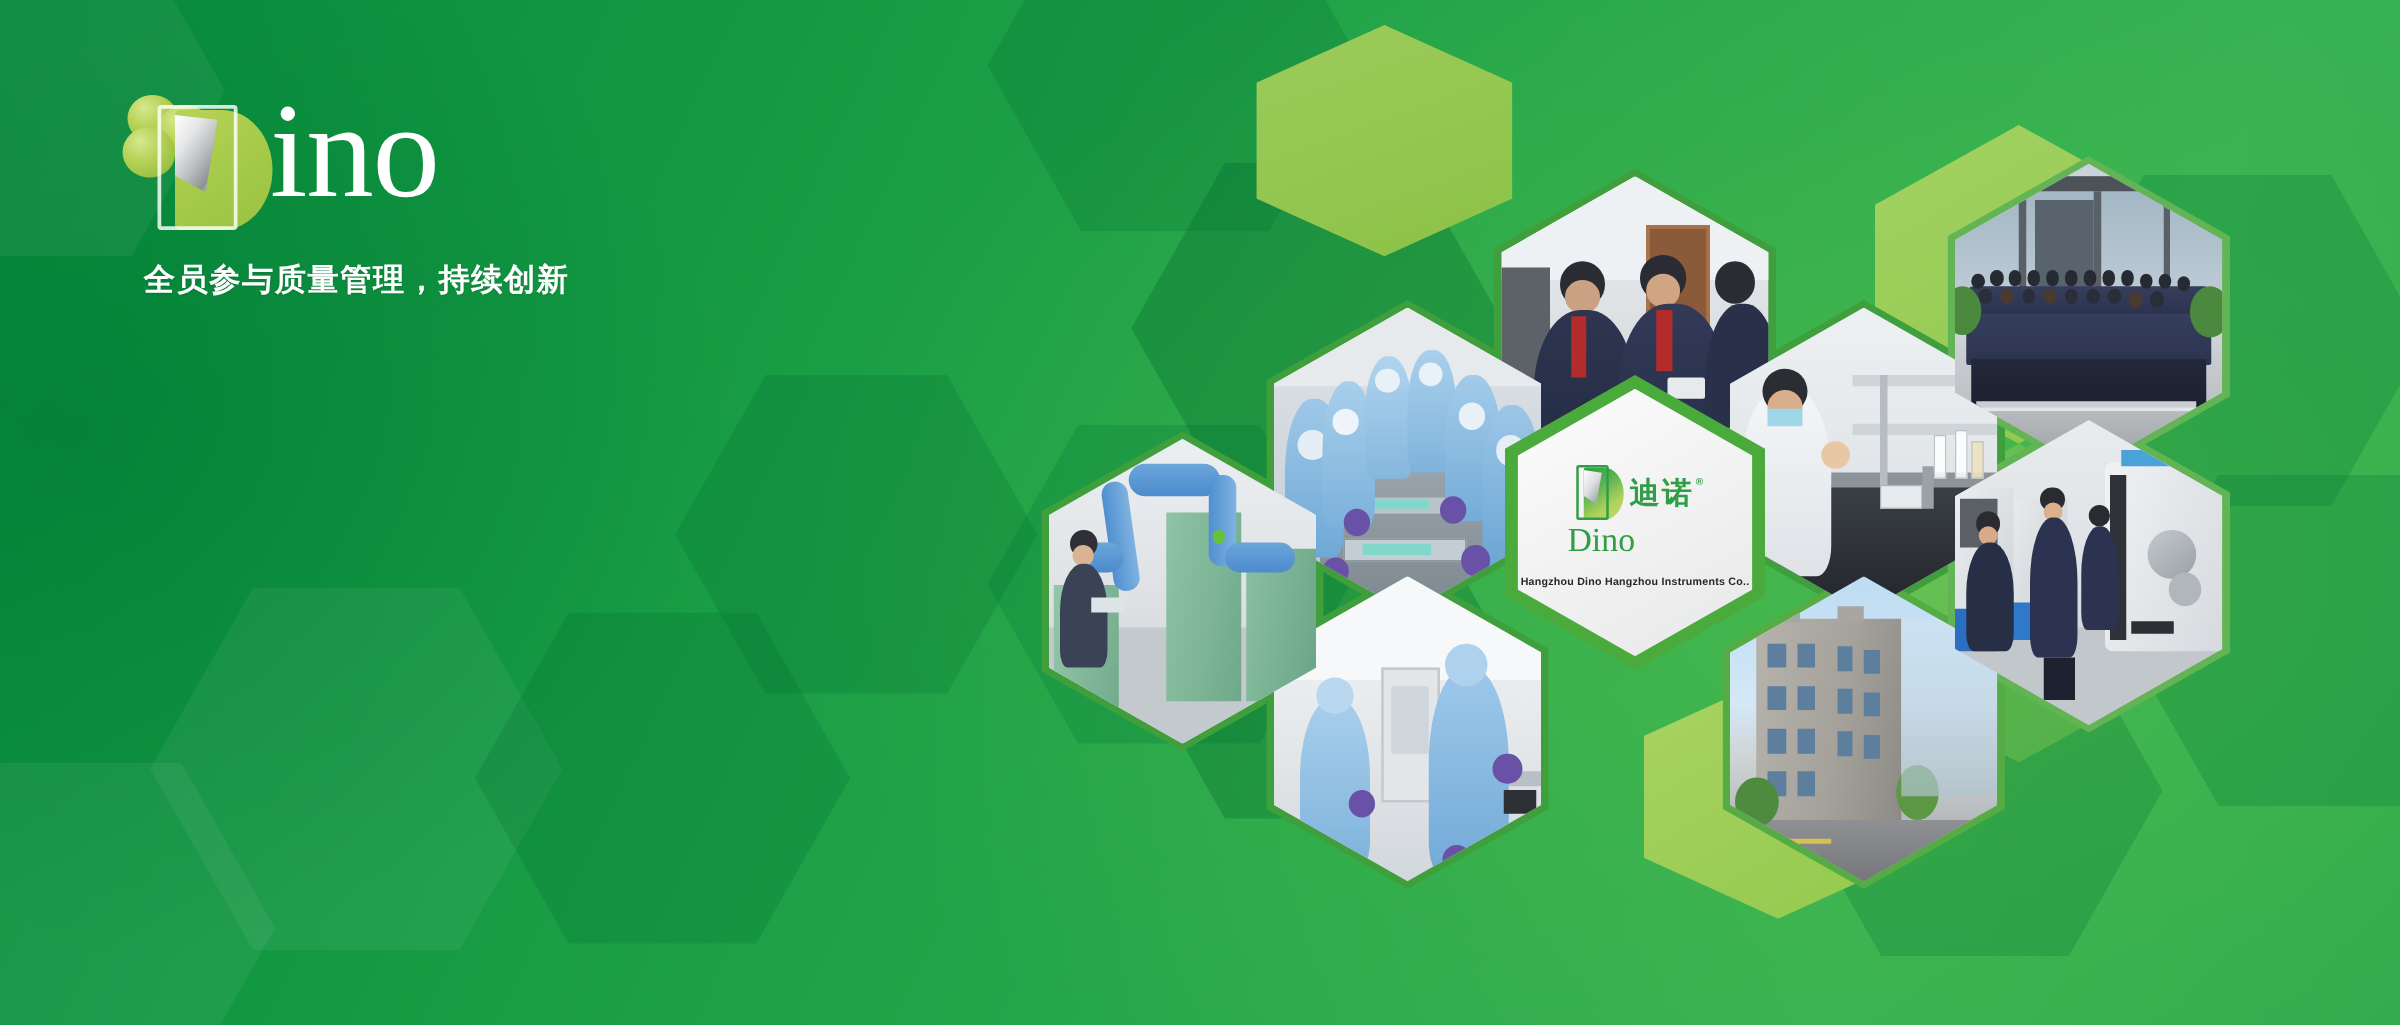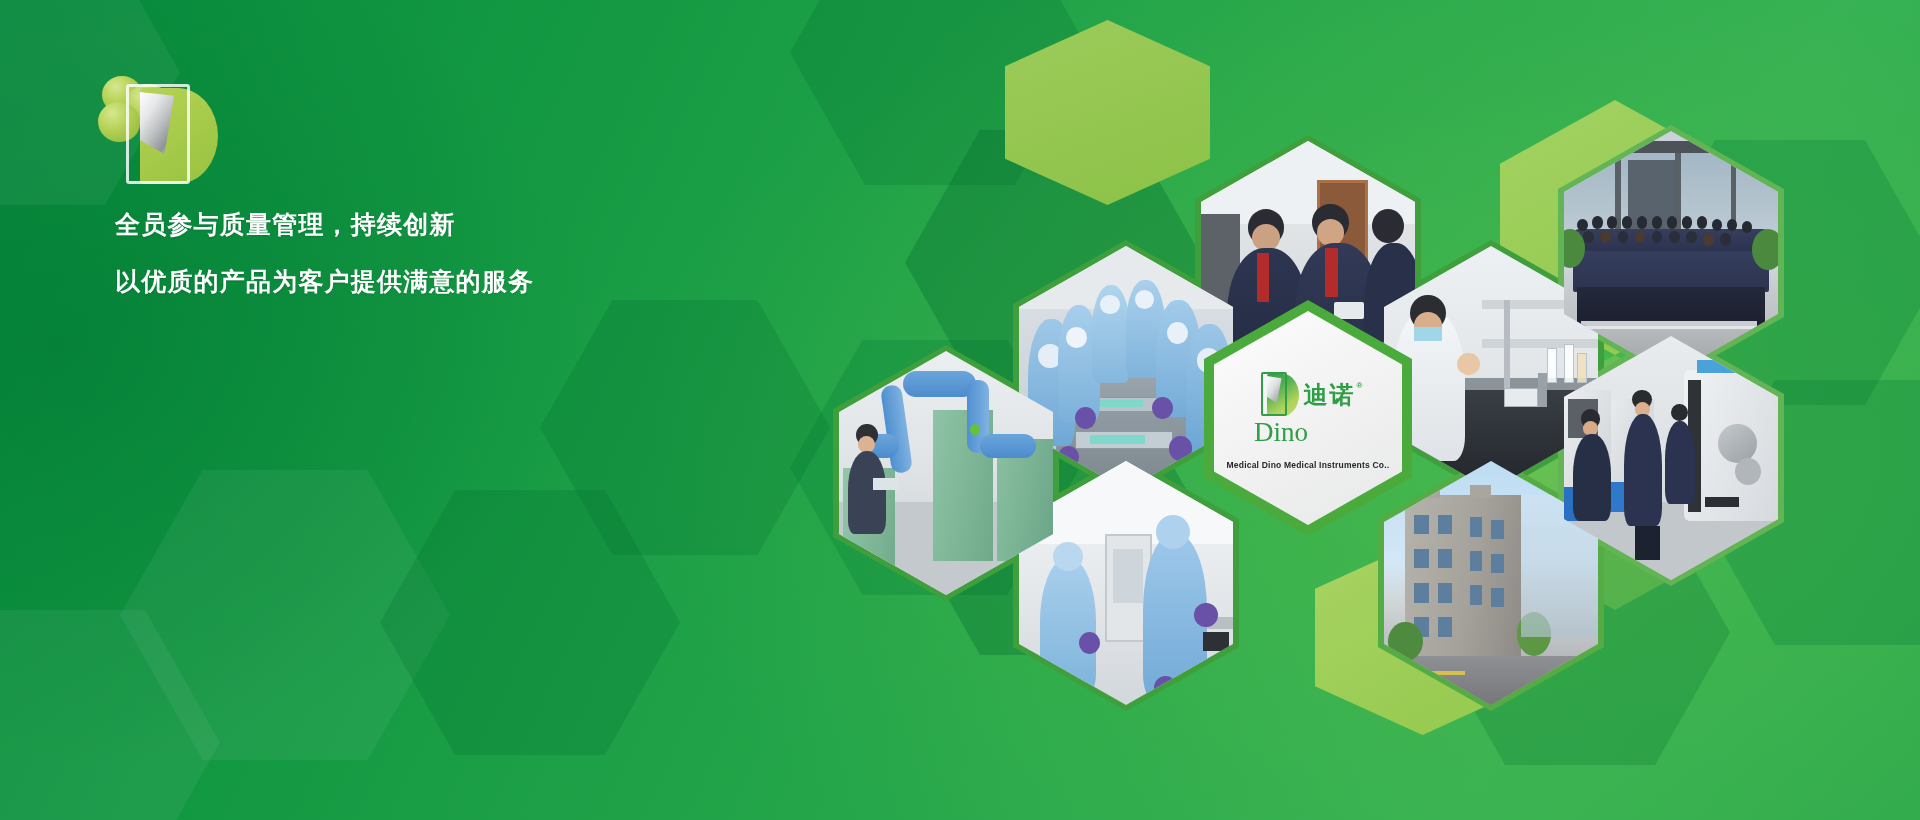--- a/index.html
+++ b/index.html
@@ -430,35 +430,35 @@
           <div class="bleaf"></div>
           <div class="bframe"></div>
           <div class="bpeel"></div>
         </div>
         <div class="badge-cn">
           <span>迪诺</span>
           <span class="badge-reg">®</span>
         </div>
       </div>
       <div class="badge-en">Dino</div>
-      <div class="badge-co">Medical Dino Medical Instruments Co..</div>
+      <div class="badge-co">Hangzhou Dino Hangzhou Instruments Co..</div>
     </div>
   </div>
 
   <div id="logo-block">
     <div class="leafbubbles">
       <div class="bub b1"></div>
       <div class="bub b2"></div>
       <div class="bub b3"></div>
     </div>
     <div class="dmark">
       <div class="leaf"></div>
       <div class="frame"></div>
       <div class="peel"></div>
     </div>
+    <div class="wordmark">ino</div>
   </div>
 
   <div id="slogan">
     <div class="slogan-line">全员参与质量管理，持续创新</div>
-    <div class="slogan-line">以优质的产品为客户提供满意的服务</div>
   </div>
 
 </div>
 
 </body></html>

